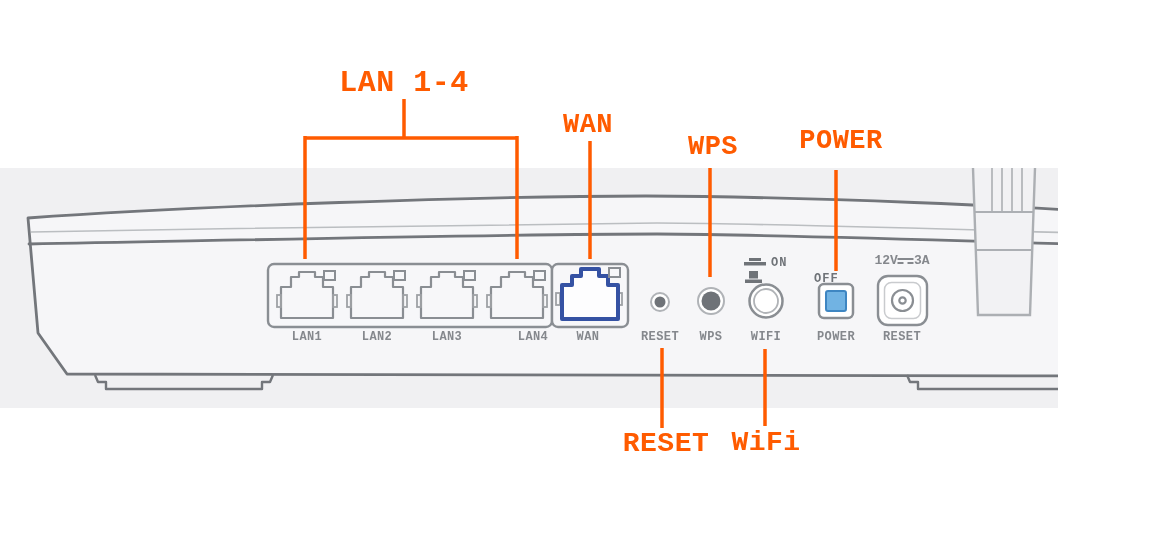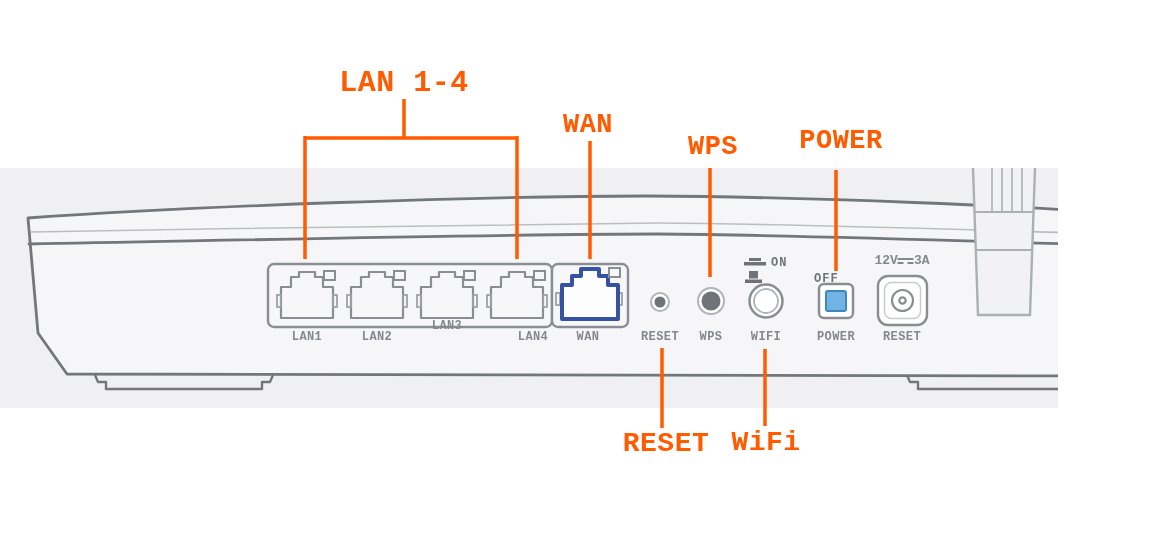--- a/index.html
+++ b/index.html
@@ -162,21 +162,21 @@
 
   <div class="olabel" style="left:404px;top:68px;font-size:30px;">LAN 1-4</div>
   <div class="olabel" style="left:588px;top:112px;font-size:27px;">WAN</div>
   <div class="olabel" style="left:713px;top:134px;font-size:27px;">WPS</div>
   <div class="olabel" style="left:841px;top:128px;font-size:27px;">POWER</div>
   <div class="olabel" style="left:666px;top:430px;font-size:28px;">RESET</div>
   <div class="olabel" style="left:766px;top:429px;font-size:28px;">WiFi</div>
 
   <div class="plabel" style="left:307px;top:331px;">LAN1</div>
   <div class="plabel" style="left:377px;top:331px;">LAN2</div>
-  <div class="plabel" style="left:447px;top:320px;">LAN3</div>
+  <div class="plabel" style="left:447px;top:331px;">LAN3</div>
   <div class="plabel" style="left:533px;top:331px;">LAN4</div>
   <div class="plabel" style="left:588px;top:331px;">WAN</div>
 
   <div class="plabel" style="left:660px;top:331px;">RESET</div>
   <div class="plabel" style="left:711px;top:331px;">WPS</div>
   <div class="plabel" style="left:766px;top:331px;">WIFI</div>
   <div class="plabel" style="left:836px;top:331px;">POWER</div>
   <div class="plabel" style="left:902px;top:331px;">RESET</div>
 
   <div class="swlabel" style="left:771px;top:257px;">ON</div>

